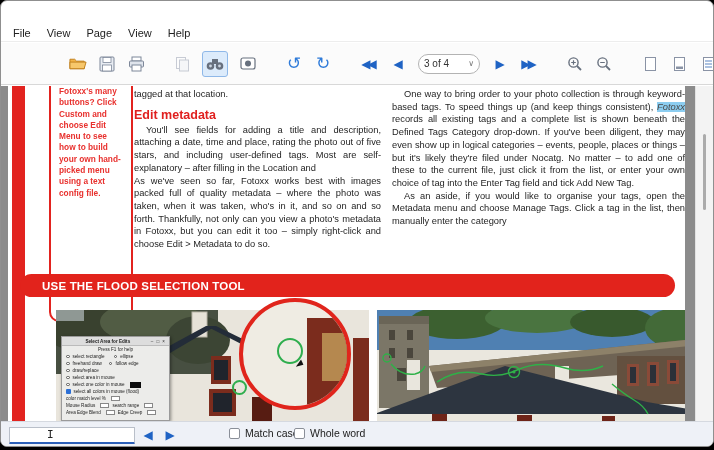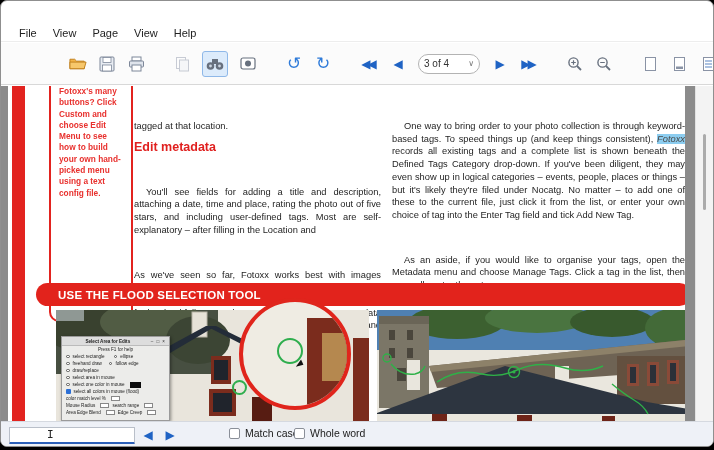--- a/index.html
+++ b/index.html
@@ -9,21 +9,21 @@
 
   
   .titlebar { position:absolute; left:0; top:0; right:0; height:23px; background:#fdfdfd; display:flex; align-items:center; }
   .titlebar .app-icon { margin-left:9px; width:13px; height:13px; }
   .titlebar .title { margin-left:7px; font-size:10.5px; color:#333; }
   .win-controls { position:absolute; right:0; top:0; height:23px; display:flex; }
   .win-btn { width:30px; height:23px; display:flex; align-items:center; justify-content:center; font-size:11px; color:#444; }
   .maxi-box { width:8px; height:8px; border:1px solid #444; border-radius:1px; }
 
   
-  .menubar { position:absolute; left:0; top:23px; right:0; height:18px; background:#fff; display:flex; align-items:center; padding-left:10px; border-bottom:1px solid #ededed; }
+  .menubar { position:absolute; left:0; top:23px; right:0; height:18px; background:#fff; display:flex; align-items:center; padding-left:4px; border-bottom:1px solid #ededed; }
   .menu-item { font-size:11px; color:#222; padding:0 8px; }
 
   
   .toolbar { position:absolute; left:0; top:42px; right:0; height:42px; background:#fbfbfb; border-bottom:1px solid #d8d8d8;
              display:flex; align-items:center; padding-left:68px; gap:11px; }
   .tb { width:18px; height:22px; display:flex; align-items:center; justify-content:center; flex:none; }
   .tb svg { display:block; }
   .tb.active { background:#dcebfb; border:1px solid #8fb8e8; border-radius:3px; width:26px; height:26px; }
   .tb.disabled { opacity:.45; }
   .glyph-blue { color:#2f7bd9; font-size:17px; line-height:1; }
@@ -43,27 +43,27 @@
 
   .page { position:absolute; left:7px; top:0; width:679px; height:335px; background:#fff; overflow:hidden;padding-left:12px; }
   .red-band { position:absolute; left:4px; top:0; bottom:0; width:13px; background:#e2231f; }
 
   .tip-box { position:absolute; left:41px; top:-16px; width:84px; height:252px; border:2px solid #e2231f; border-radius:10px;
              padding:14px 6px 0 8px; }
   .tip-text { font-size:8.3px; line-height:11.3px; font-weight:700; color:#e8312e; }
 
   .col-mid { position:absolute; left:126px; top:2px; width:247px; }
   .col-right { position:absolute; left:384px; top:2px; width:293px; }
-  .body-text { font-size:9.3px; line-height:12.7px; color:#1e1e1e; text-align:justify;margin-top:32px; }
+  .body-text { font-size:9.3px; line-height:12.7px; color:#1e1e1e; text-align:justify; }
   .indent { text-indent:12px; }
   .red-heading { font-size:12.5px; font-weight:700; color:#e0201f; margin:7px 0 2px 0; }
   .hl { background:#8ccdf0; font-style:italic; color:#4a4a4a; }
 
-  .banner { position:absolute; left:28px; top:188px; width:655px; height:23px; background:#e2231c; border-radius:12px;
-            display:flex; align-items:center; padding-left:22px;margin-top:9px; }
+  .banner { position:absolute; left:12px; top:188px; width:655px; height:23px; background:#e2231c; border-radius:12px;
+            display:flex; align-items:center; padding-left:22px; }
   .banner-text { color:#fff; font-size:11.5px; font-weight:700; letter-spacing:.2px; }
 
   .photo { position:absolute; top:224px; height:111px; overflow:visible; }
   .photo-left  { left:48px;  width:313px; }
   .photo-right { left:369px; width:312px; }
   .photo svg.photo-art { position:absolute; left:0; top:0; width:100%; height:100%; }
   .photo-clip { position:absolute; left:0; top:0; width:100%; height:111px; overflow:hidden; }
 
   
   .callout { position:absolute; left:183px; top:-12px; width:112px; height:112px; border:4px solid #e0251c; border-radius:50%;

